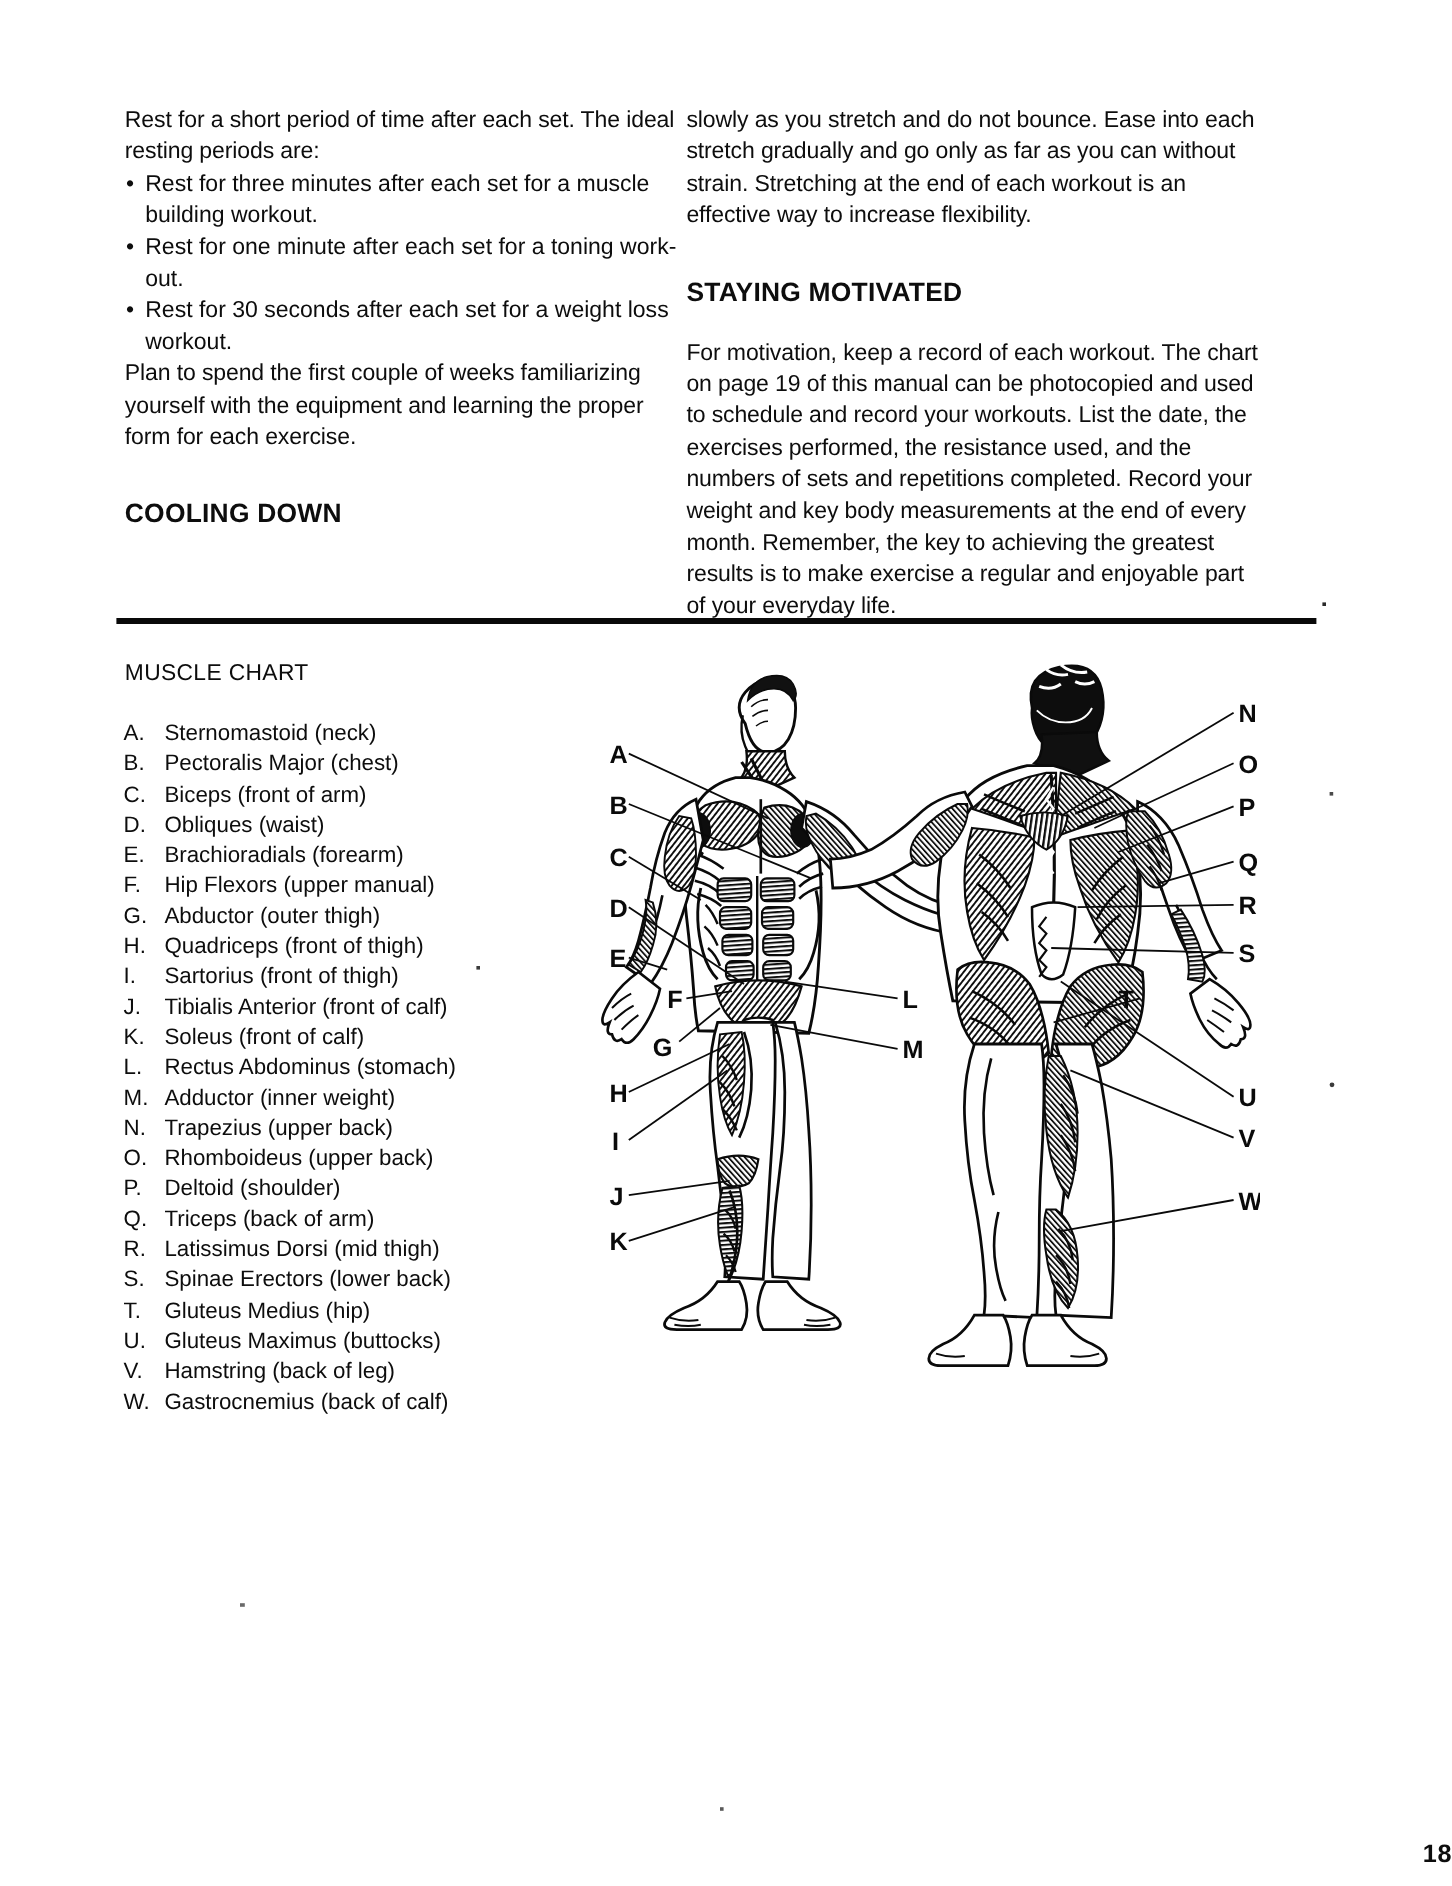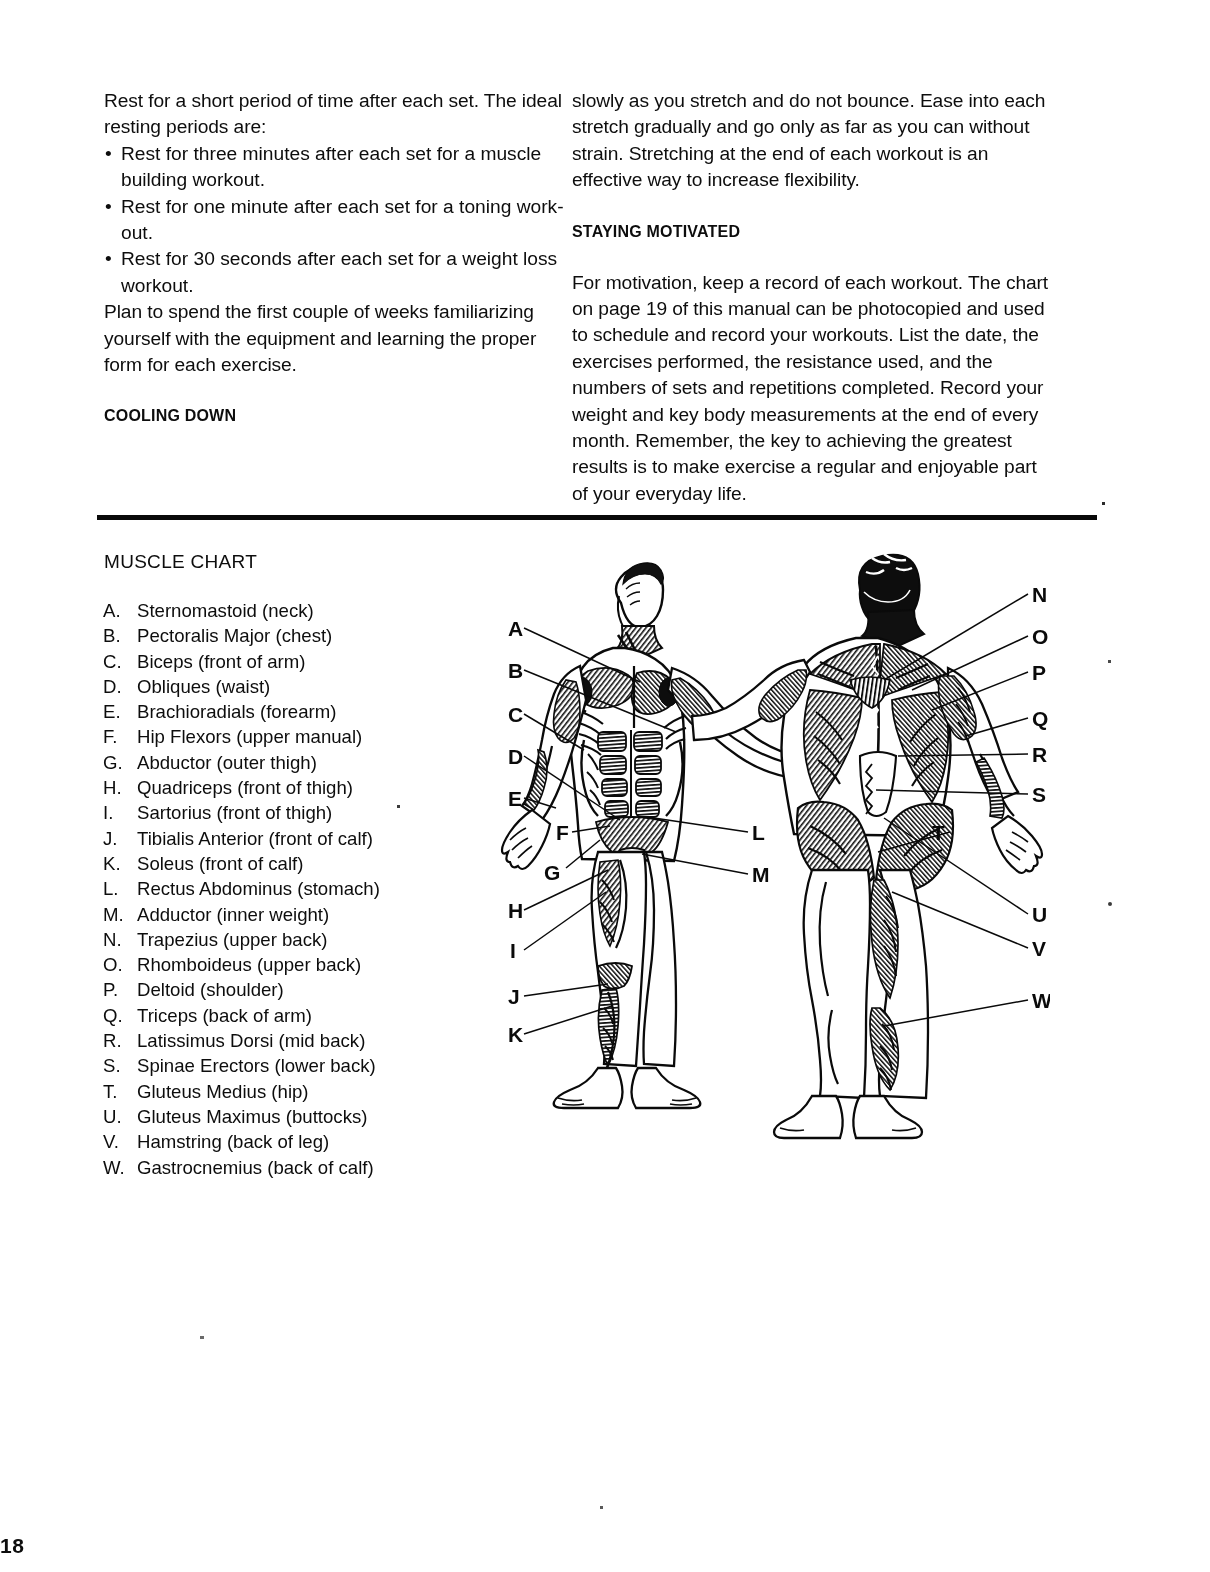--- a/index.html
+++ b/index.html
@@ -49,22 +49,22 @@
     padding-left: 17px;
     text-indent: 0;
   }
   ul.bullets li .bullet-dot {
     position: absolute;
     left: 1px;
     top: 0;
   }
 
   h2.section-head {
-    margin: 26px 0 26px 0;
-    font-size: 16px;
+    margin: 38px 0 26px 0;
+    font-size: 22px;
     line-height: 24px;
     font-weight: bold;
     letter-spacing: 0.2px;
   }
 
   
   .divider {
     position: absolute;
     left: 97px;
     top: 515px;
@@ -145,21 +145,21 @@
     font-weight: bold;
     fill: #0a0a0a;
   }
 
   
   .page-number {
     position: absolute;
     left: 0;
     top: 1534px;
     width: 1210px;
-    text-align: left;
+    text-align: right;
     font-size: 21px;
     font-weight: bold;
     letter-spacing: 0.5px;
   }
   .speck-a { position:absolute; left:1108px; top:660px; width:3px; height:3px; background:#4a4a4a; }
   .speck-b { position:absolute; left:600px; top:1506px; width:3px; height:3px; background:#5a5a5a; }
   .speck-c { position:absolute; left:200px; top:1336px; width:4px; height:3px; background:#6a6a6a; }
 </style>
 </head>
 <body>
@@ -259,21 +259,21 @@
   <li>
       <span class="ltr">P.</span>
       <span>Deltoid (shoulder)</span>
     </li>
   <li>
       <span class="ltr">Q.</span>
       <span>Triceps (back of arm)</span>
     </li>
   <li>
       <span class="ltr">R.</span>
-      <span>Latissimus Dorsi (mid back)</span>
+      <span>Latissimus Dorsi (mid thigh)</span>
     </li>
   <li>
       <span class="ltr">S.</span>
       <span>Spinae Erectors (lower back)</span>
     </li>
   <li>
       <span class="ltr">T.</span>
       <span>Gluteus Medius (hip)</span>
     </li>
   <li>

